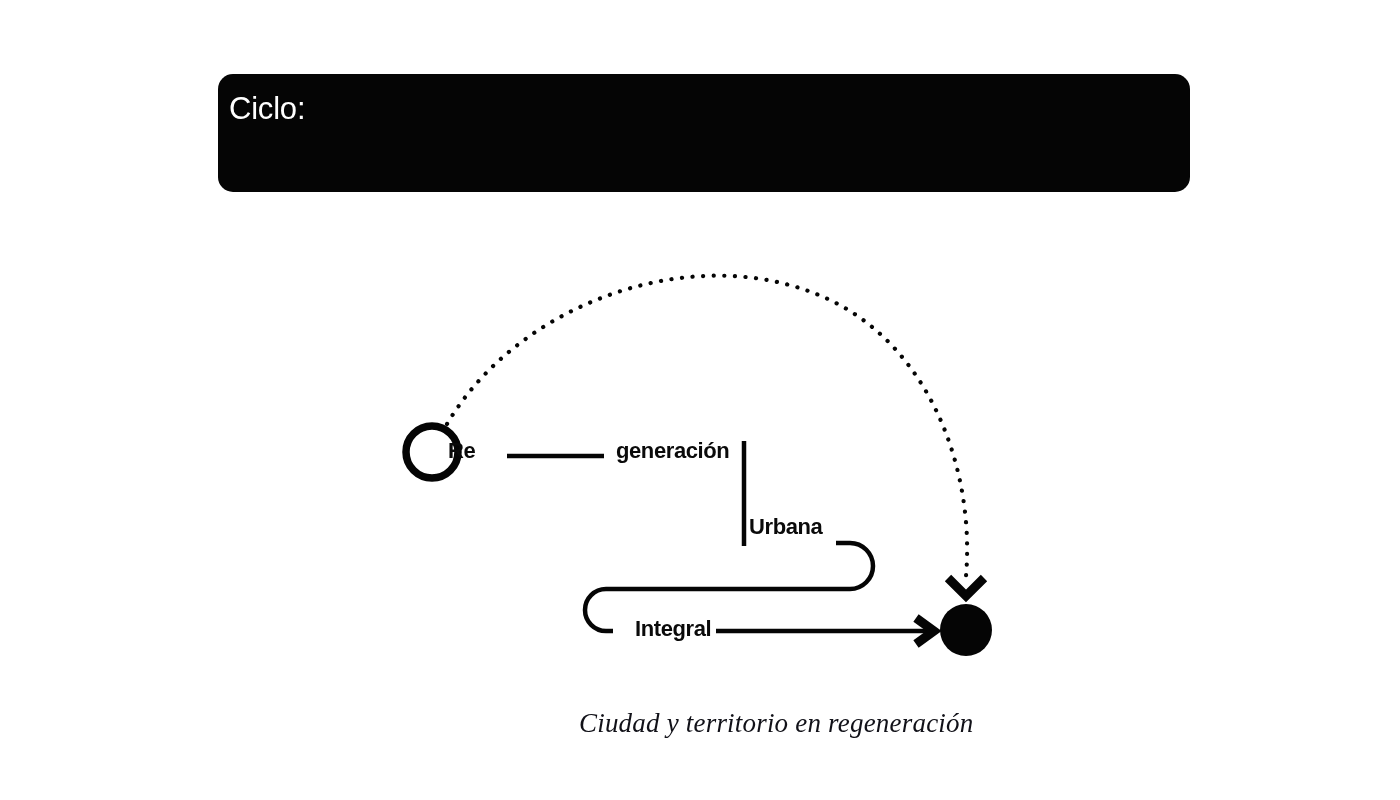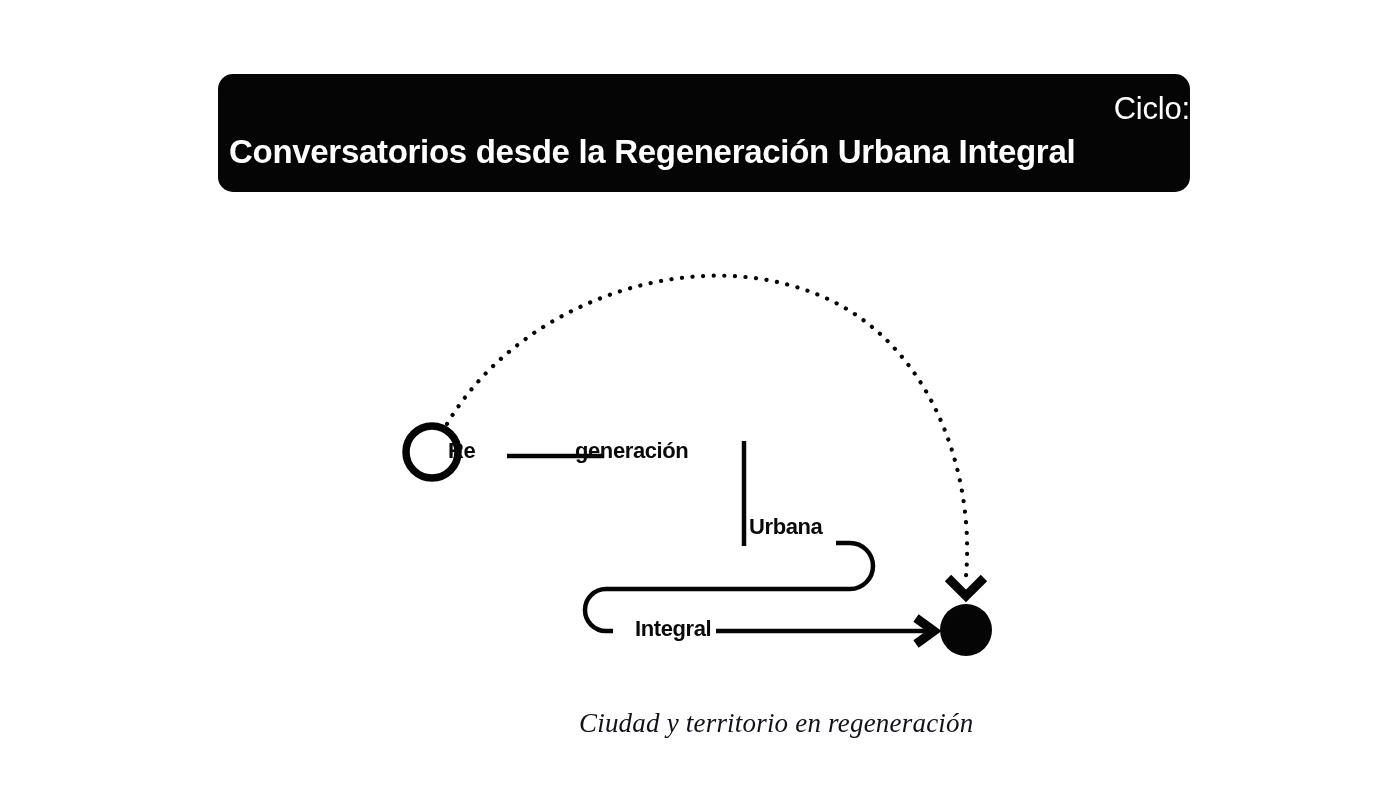--- a/index.html
+++ b/index.html
@@ -29,21 +29,20 @@
     padding: 17px 0 0 11px;
   }
   #title-eyebrow {
     color: #ffffff;
     font-family: "Liberation Sans", sans-serif;
     font-weight: 400;
     font-size: 31px;
     line-height: 36px;
     letter-spacing: -0.2px;
     white-space: nowrap;
-    text-align: right;
   }
   #title-main {
     color: #ffffff;
     font-family: "Liberation Sans", sans-serif;
     font-weight: 700;
     font-size: 33px;
     line-height: 44px;
     letter-spacing: -0.3px;
     white-space: nowrap;
     margin-top: 3px;
@@ -61,21 +60,21 @@
   .node-label {
     position: absolute;
     font-family: "Liberation Sans", sans-serif;
     font-weight: 700;
     font-size: 22px;
     letter-spacing: -0.4px;
     color: #0a0a0a;
     white-space: nowrap;
   }
   #label-re      { left: 448px; top: 438px; }
-  #label-gen     { left: 575px; top: 438px; }
+  #label-gen     { left: 616px; top: 438px; }
   #label-urbana  { left: 749px; top: 514px; }
   #label-integral{ left: 635px; top: 616px; }
 
   #caption {
     position: absolute;
     left: 579px;
     top: 708px;
     font-family: "Liberation Serif", serif;
     font-style: italic;
     font-weight: 400;
@@ -83,21 +82,20 @@
     color: #111118;
     white-space: nowrap;
     letter-spacing: 0.2px;
   }
 </style>
 </head>
 <body>
 
 <div id="title-banner">
   <div id="title-eyebrow">Ciclo:</div>
-  <div id="title-main">Conversatorios desde la Regeneración Urbana Integral</div>
 </div>
 
 <svg id="diagram-canvas" viewBox="0 0 1400 800">
 
   
   <path d="M 447 424 C 520 300, 700 238, 830 300 C 930 348, 975 470, 966 576" fill="none" stroke="#050505" stroke-width="4.2" stroke-linecap="round" stroke-dasharray="0.1 10.5"></path>
 
   
   <path d="M 948 578 L 966 596 L 984 578" fill="none" stroke="#050505" stroke-width="9" stroke-linecap="butt" stroke-linejoin="miter"></path>
 

